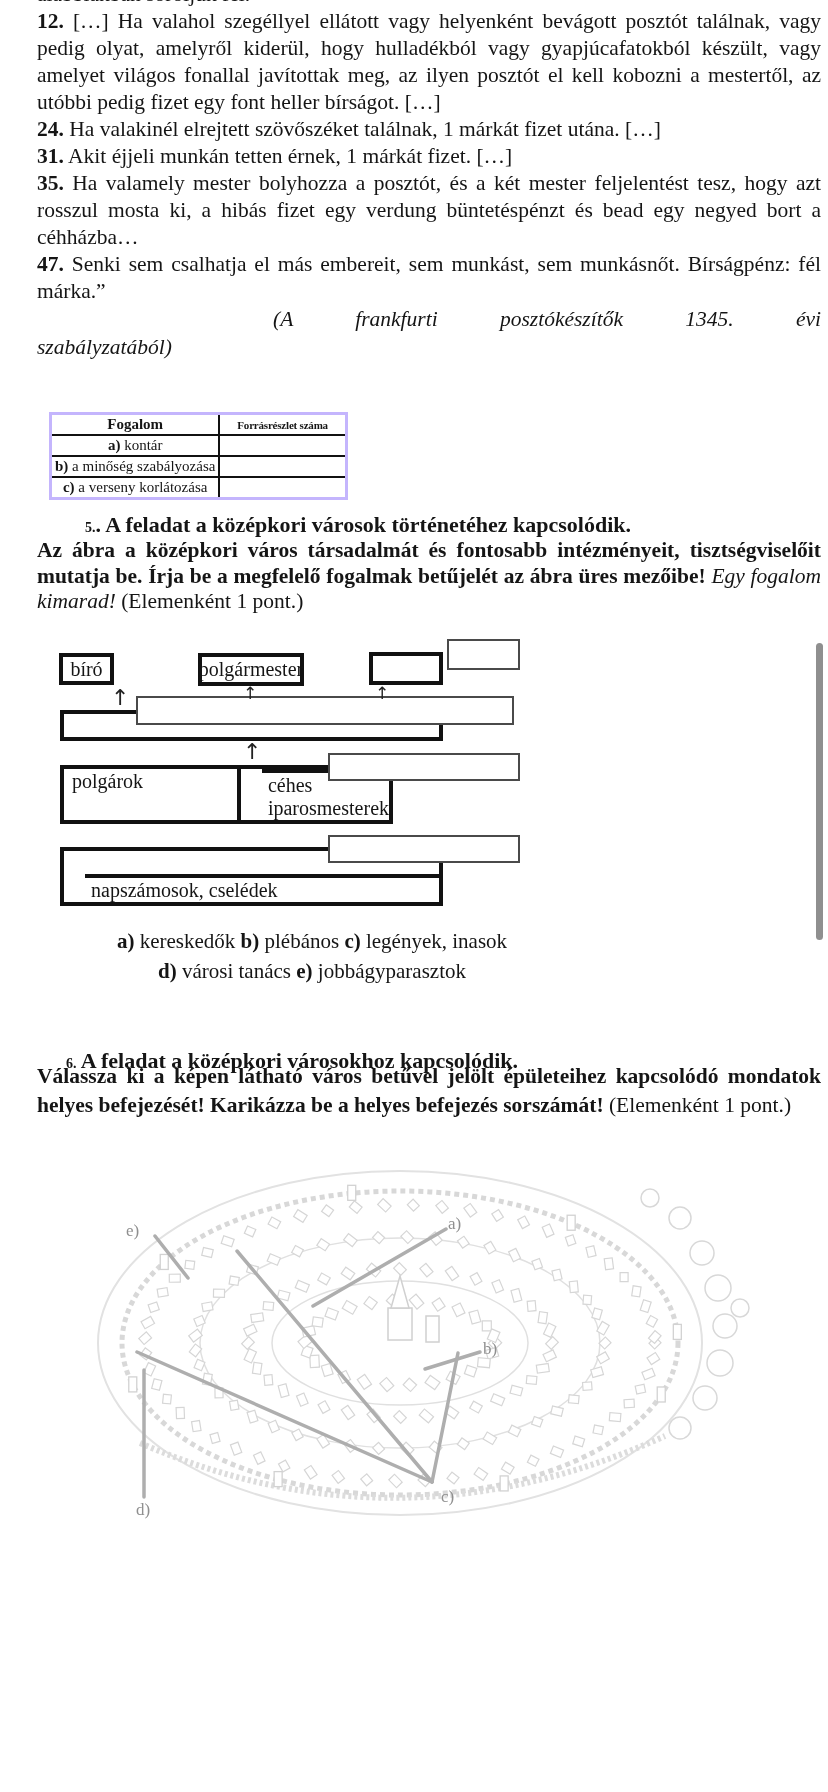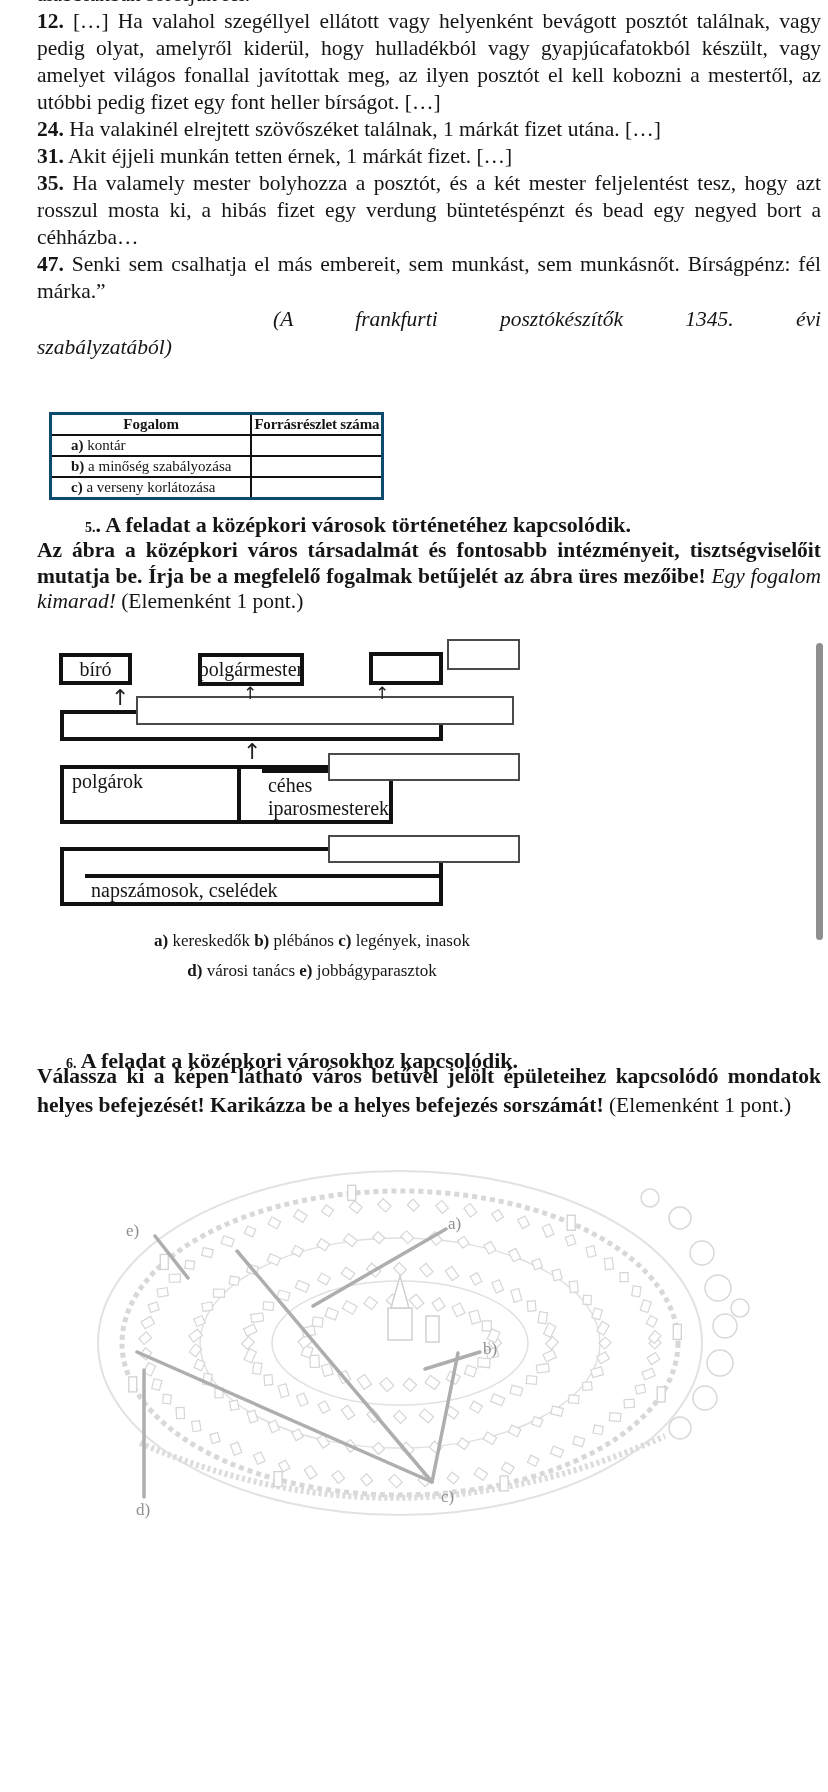--- a/index.html
+++ b/index.html
@@ -12,27 +12,27 @@
            font-size:21.5px;line-height:27px;}
   .textcol p{margin:0;text-align:justify;}
   .textcol p.cut{text-align:left;}
   .cite1{margin:0;font-style:italic;text-align:justify;text-align-last:justify;
          padding-left:236px;line-height:28px;}
   .cite2{margin:0;font-style:italic;line-height:28px;}
 
   
   .ctable{position:absolute;left:49px;top:412px;border-collapse:collapse;
           table-layout:fixed;font-size:15px;}
-  .ctable th,.ctable td{border:2px solid #111;padding:1px 19px;white-space:nowrap;
-          overflow:hidden;height:19px;box-sizing:border-box;}
-  .ctable{border:3px solid #0c4a6e;}
+  .ctable th,.ctable td{border:2px solid #111;padding:1px 3px;white-space:nowrap;
+          overflow:hidden;height:19px;box-sizing:border-box;text-align:center;}
+  .ctable{border:3px solid #c4b5fd;}
   .ctable th{font-weight:bold;text-align:center;padding:1px 2px;}
   .ctable .c1{width:154px;}
   .ctable .c2{width:127px;}
-  .ctable th.c2{font-size:15px;letter-spacing:-0.2px;}
+  .ctable th.c2{font-size:11px;letter-spacing:-0.2px;}
 
   
   .taskhead{position:absolute;font-weight:bold;font-size:22px;white-space:nowrap;}
   .tasknum{font-size:14px;font-weight:bold;}
   .instr{position:absolute;left:37px;width:784px;font-weight:bold;
          font-size:21.5px;text-align:justify;}
   .instr .it{font-style:italic;font-weight:normal;}
   .instr .rg{font-weight:normal;}
 
   
@@ -43,21 +43,21 @@
   .grp{display:flex;border:4px solid #111;}
   .grp .lcell{width:187px;border-right:4px solid #111;padding:1px 0 0 8px;}
   .grp .rcell{flex:1;display:flex;flex-direction:column;padding-left:21px;}
   .grp .rtop{border-bottom:4px solid #111;}
   .grp .rbot{flex:1;padding:1px 0 0 6px;}
   .arr{position:absolute;font-family:"DejaVu Sans",sans-serif;color:#222;
        line-height:1;z-index:4;}
 
   
   .opts{position:absolute;left:37px;top:926px;width:550px;text-align:center;
-        font-size:17px;line-height:30px;}
+        font-size:21px;line-height:30px;}
   .scrollthumb{position:absolute;left:816px;top:643px;width:7px;height:297px;
         background:#8f8f8f;border-radius:4px;}
 
   .city{position:absolute;left:80px;top:1158px;width:680px;height:395px;}
   .city .ptr{stroke:#aeaeae;stroke-width:3.5;stroke-linecap:round;}
   .city text{fill:#8f8f8f;font-size:17px;font-family:"Liberation Serif",serif;}
 </style>
 </head>
 <body>
 
@@ -97,21 +97,21 @@
 
   <div class="taskhead" style="left:85px;top:512px;">
     <span class="tasknum">5.</span><span>. A feladat a középkori városok történetéhez kapcsolódik.</span>
   </div>
   <div class="instr" style="top:538px;line-height:25.5px;">
     <span>Az ábra a középkori város társadalmát és fontosabb intézményeit, tisztségviselőit mutatja be. Írja be a megfelelő fogalmak betűjelét az ábra üres mezőibe! </span><span class="it">Egy fogalom kimarad!</span><span class="rg"> (Elemenként 1 pont.)</span>
   </div>
 
   <div>
     <div class="bx thin" style="left:447px;top:639px;width:73px;height:31px;z-index:1;"></div>
-    <div class="bx thick cbox" style="left:59px;top:653px;width:73px;height:32px;">bíró</div>
+    <div class="bx thick cbox" style="left:59px;top:653px;width:55px;height:32px;">bíró</div>
     <div class="bx thick cbox" style="left:198px;top:653px;width:106px;height:33px;">polgármester</div>
     <div class="bx thick" style="left:369px;top:652px;width:74px;height:33px;"></div>
 
     <span class="arr" style="left:111px;top:687px;font-size:22px;">↑</span>
     <span class="arr" style="left:243px;top:685px;font-size:17px;">↑</span>
     <span class="arr" style="left:375px;top:685px;font-size:17px;">↑</span>
 
     <div class="bx thin" style="left:136px;top:696px;width:378px;height:29px;z-index:3;"></div>
     <div class="bx thick" style="left:60px;top:710px;width:383px;height:31px;z-index:2;"></div>
 

